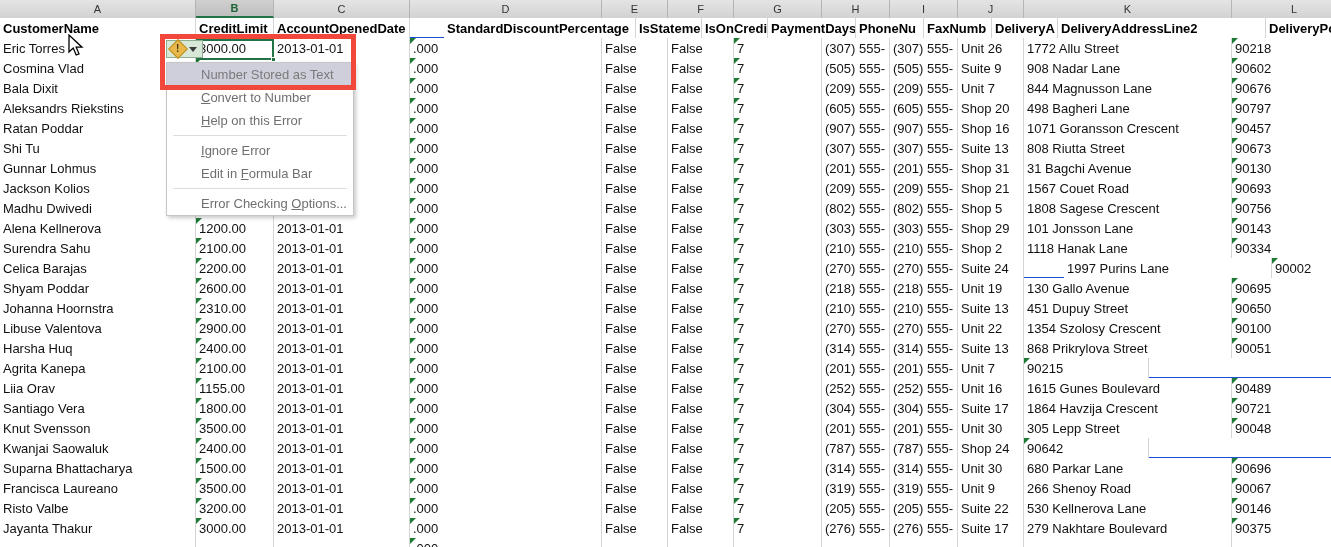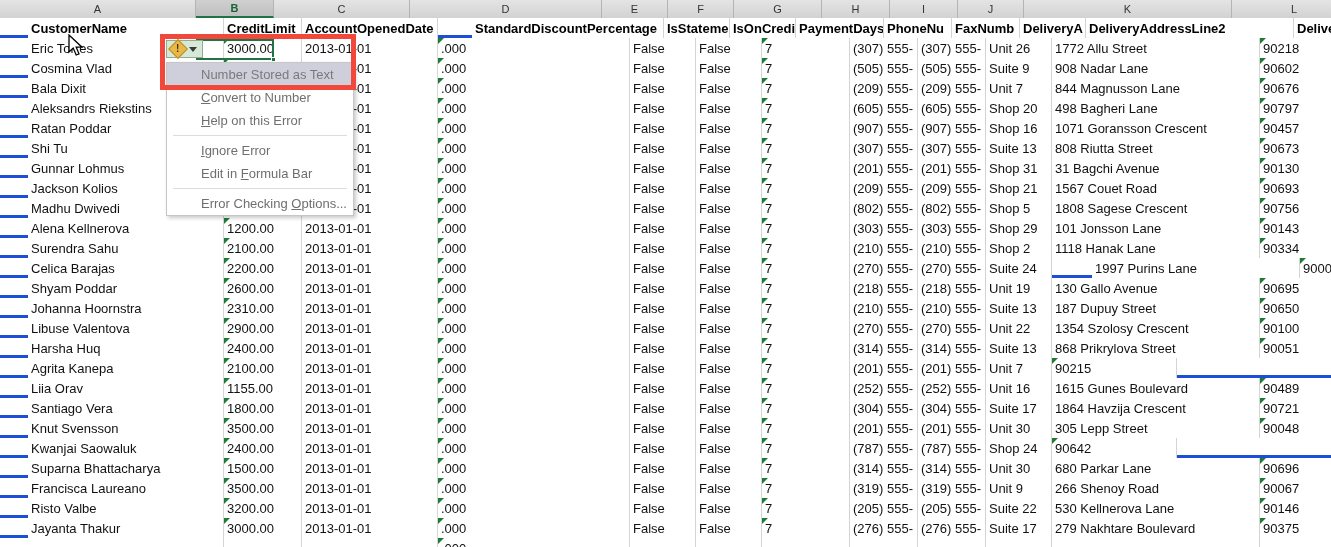--- a/index.html
+++ b/index.html
@@ -40,22 +40,21 @@
     color: #1d6435;
     font-weight: bold;
     border-bottom: 2px solid #217346;
   }
 
   
   .grid { position: relative; }
   .row {
     display: flex;
     height: 20px;
-    border-bottom: 3px solid #1d4ed8;
-    padding-left: 28px;
+    border-bottom: 1px solid #1d4ed8;
   }
   .cell {
     border-right: 1px solid #d4d4d4;
     font-size: 13px;
     color: #111111;
     display: flex;
     align-items: center;
     padding: 0 3px;
     height: 20px;
     overflow: hidden;
@@ -392,21 +391,21 @@
         <div class="cell" style="width: 196px;">Johanna Hoornstra</div>
         <div class="cell err" style="width: 78px;">2310.00</div>
         <div class="cell" style="width: 136px;">2013-01-01</div>
         <div class="cell err" style="width: 192px;">.000</div>
         <div class="cell" style="width: 66px;">False</div>
         <div class="cell" style="width: 66px;">False</div>
         <div class="cell err" style="width: 88px;">7</div>
         <div class="cell" style="width: 68px;">(210) 555-</div>
         <div class="cell" style="width: 68px;">(210) 555-</div>
         <div class="cell" style="width: 66px;">Suite 13</div>
-        <div class="cell" style="width: 208px;">187 Dupuy Street</div>
+        <div class="cell" style="width: 208px;">451 Dupuy Street</div>
         <div class="cell err" style="width: 125px;">90650</div>
       </div>
       <div class="row">
         <div class="cell" style="width: 196px;">Libuse Valentova</div>
         <div class="cell err" style="width: 78px;">2900.00</div>
         <div class="cell" style="width: 136px;">2013-01-01</div>
         <div class="cell err" style="width: 192px;">.000</div>
         <div class="cell" style="width: 66px;">False</div>
         <div class="cell" style="width: 66px;">False</div>
         <div class="cell err" style="width: 88px;">7</div>

